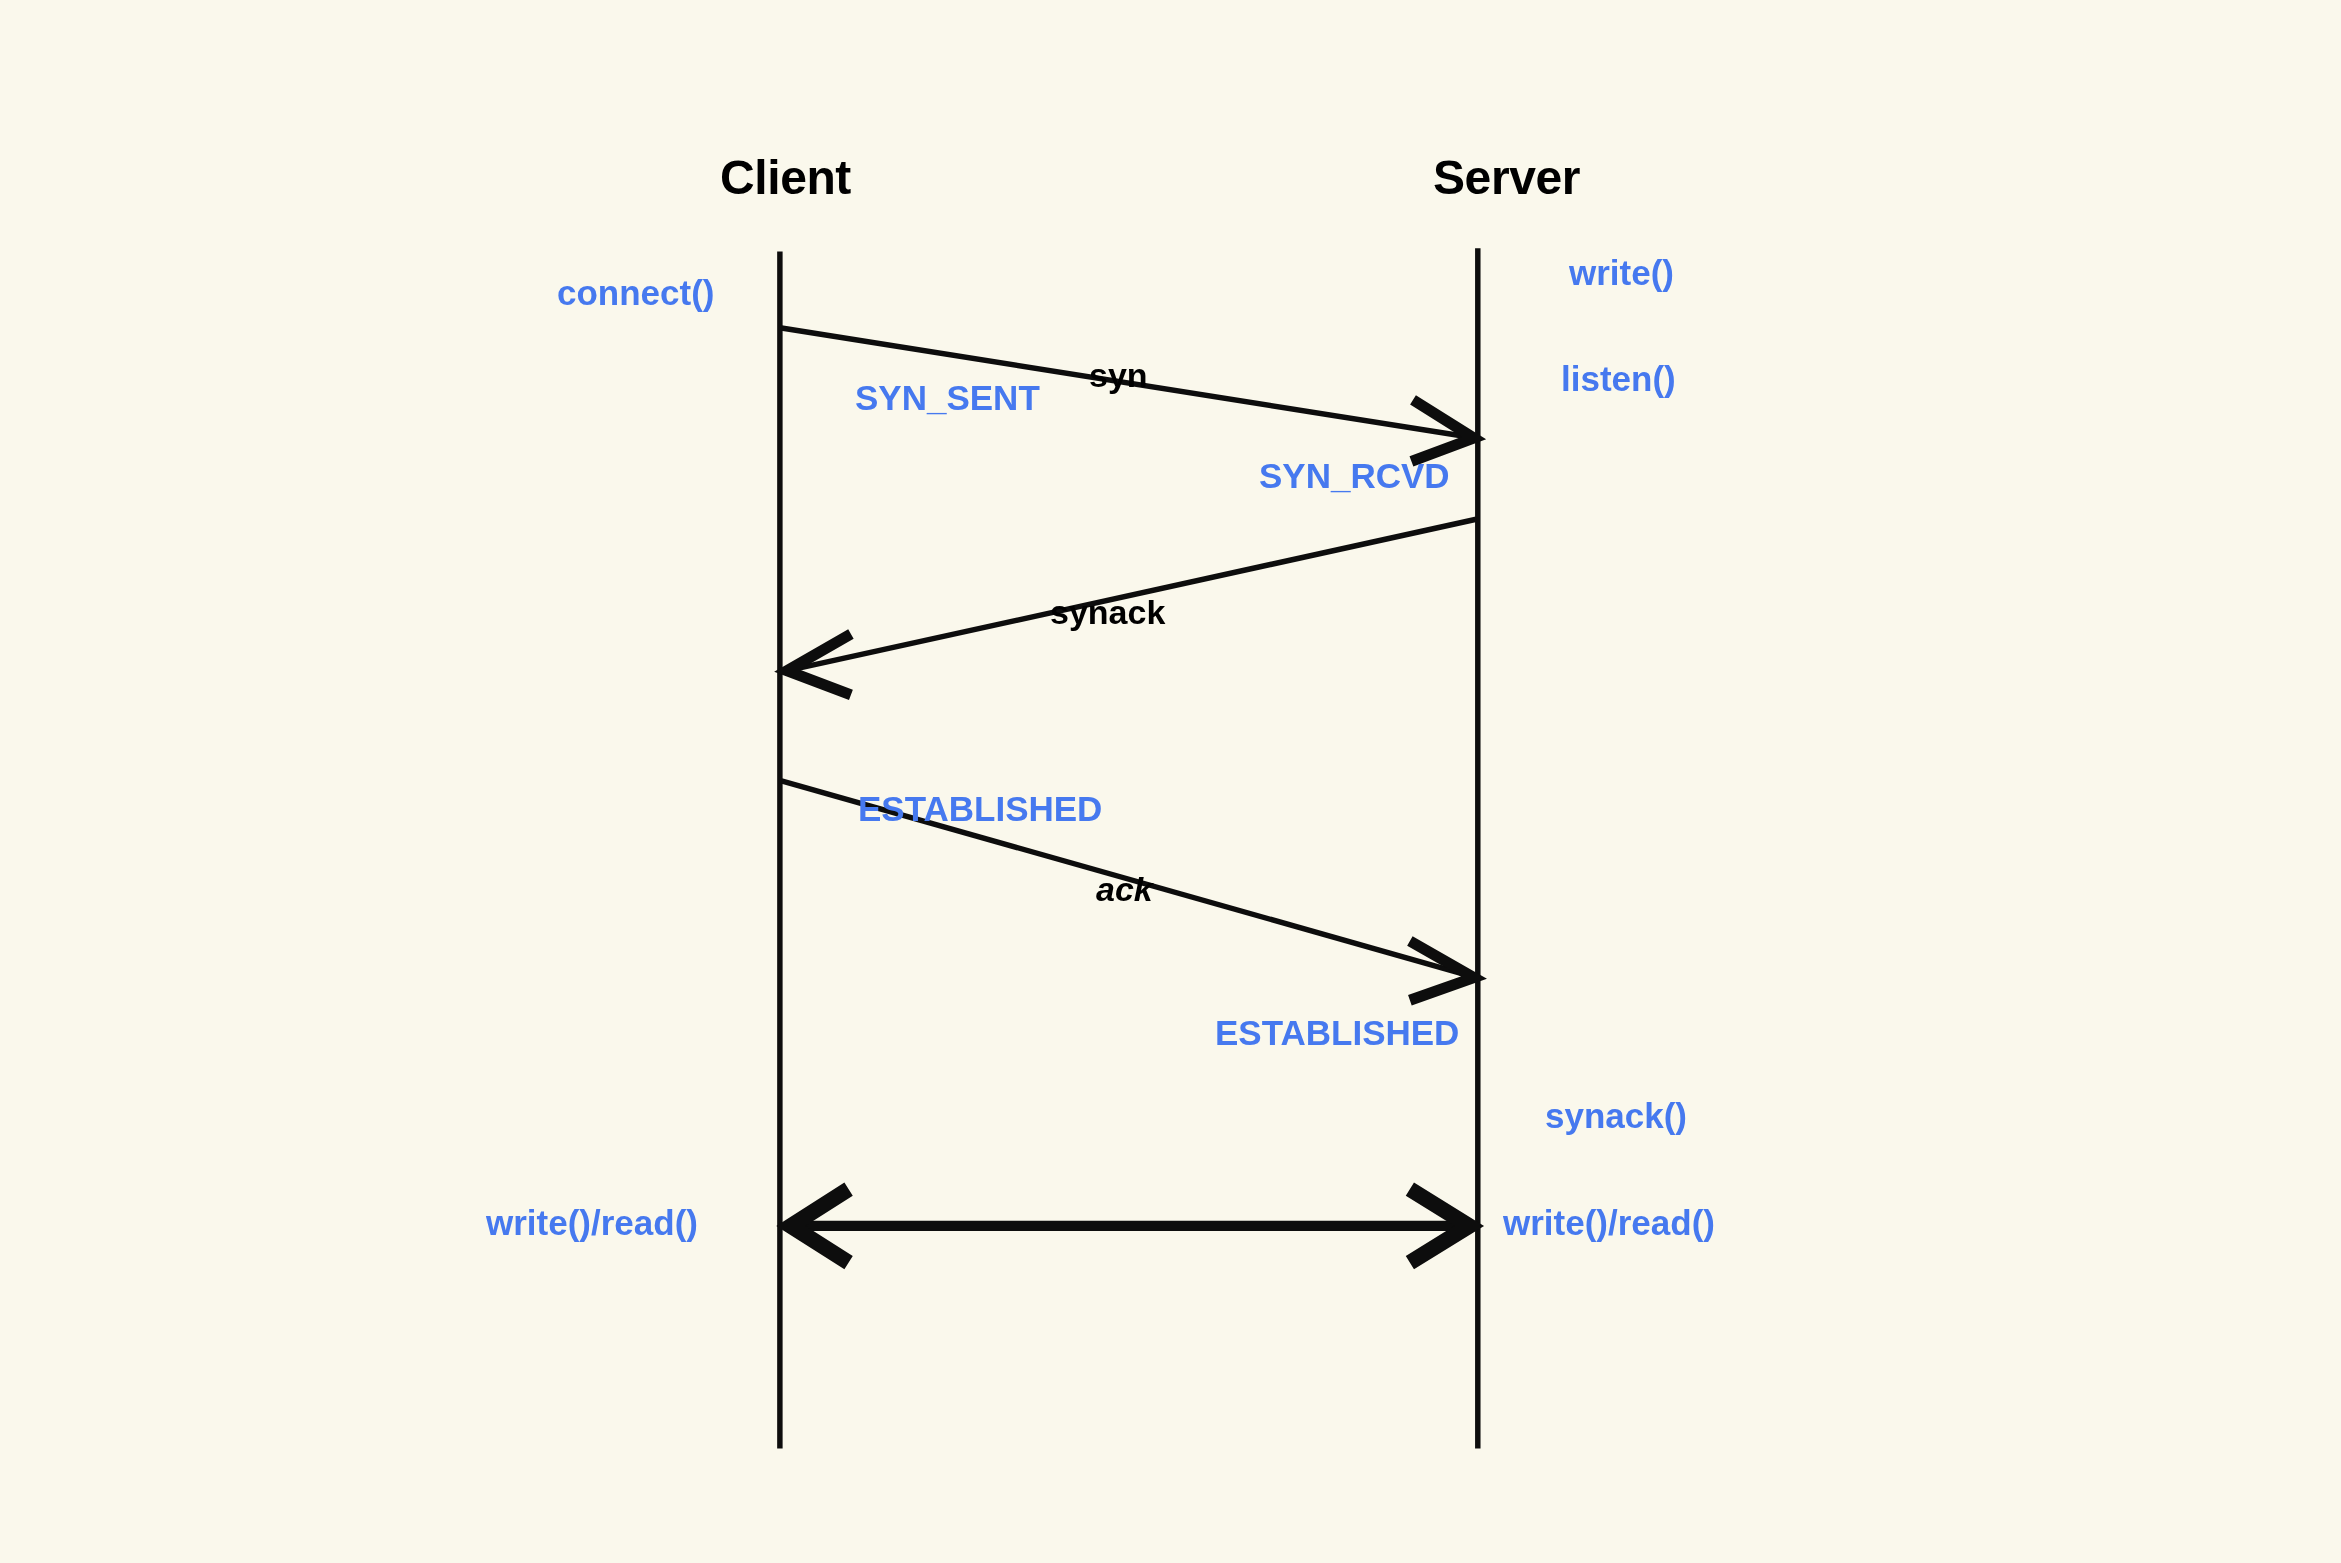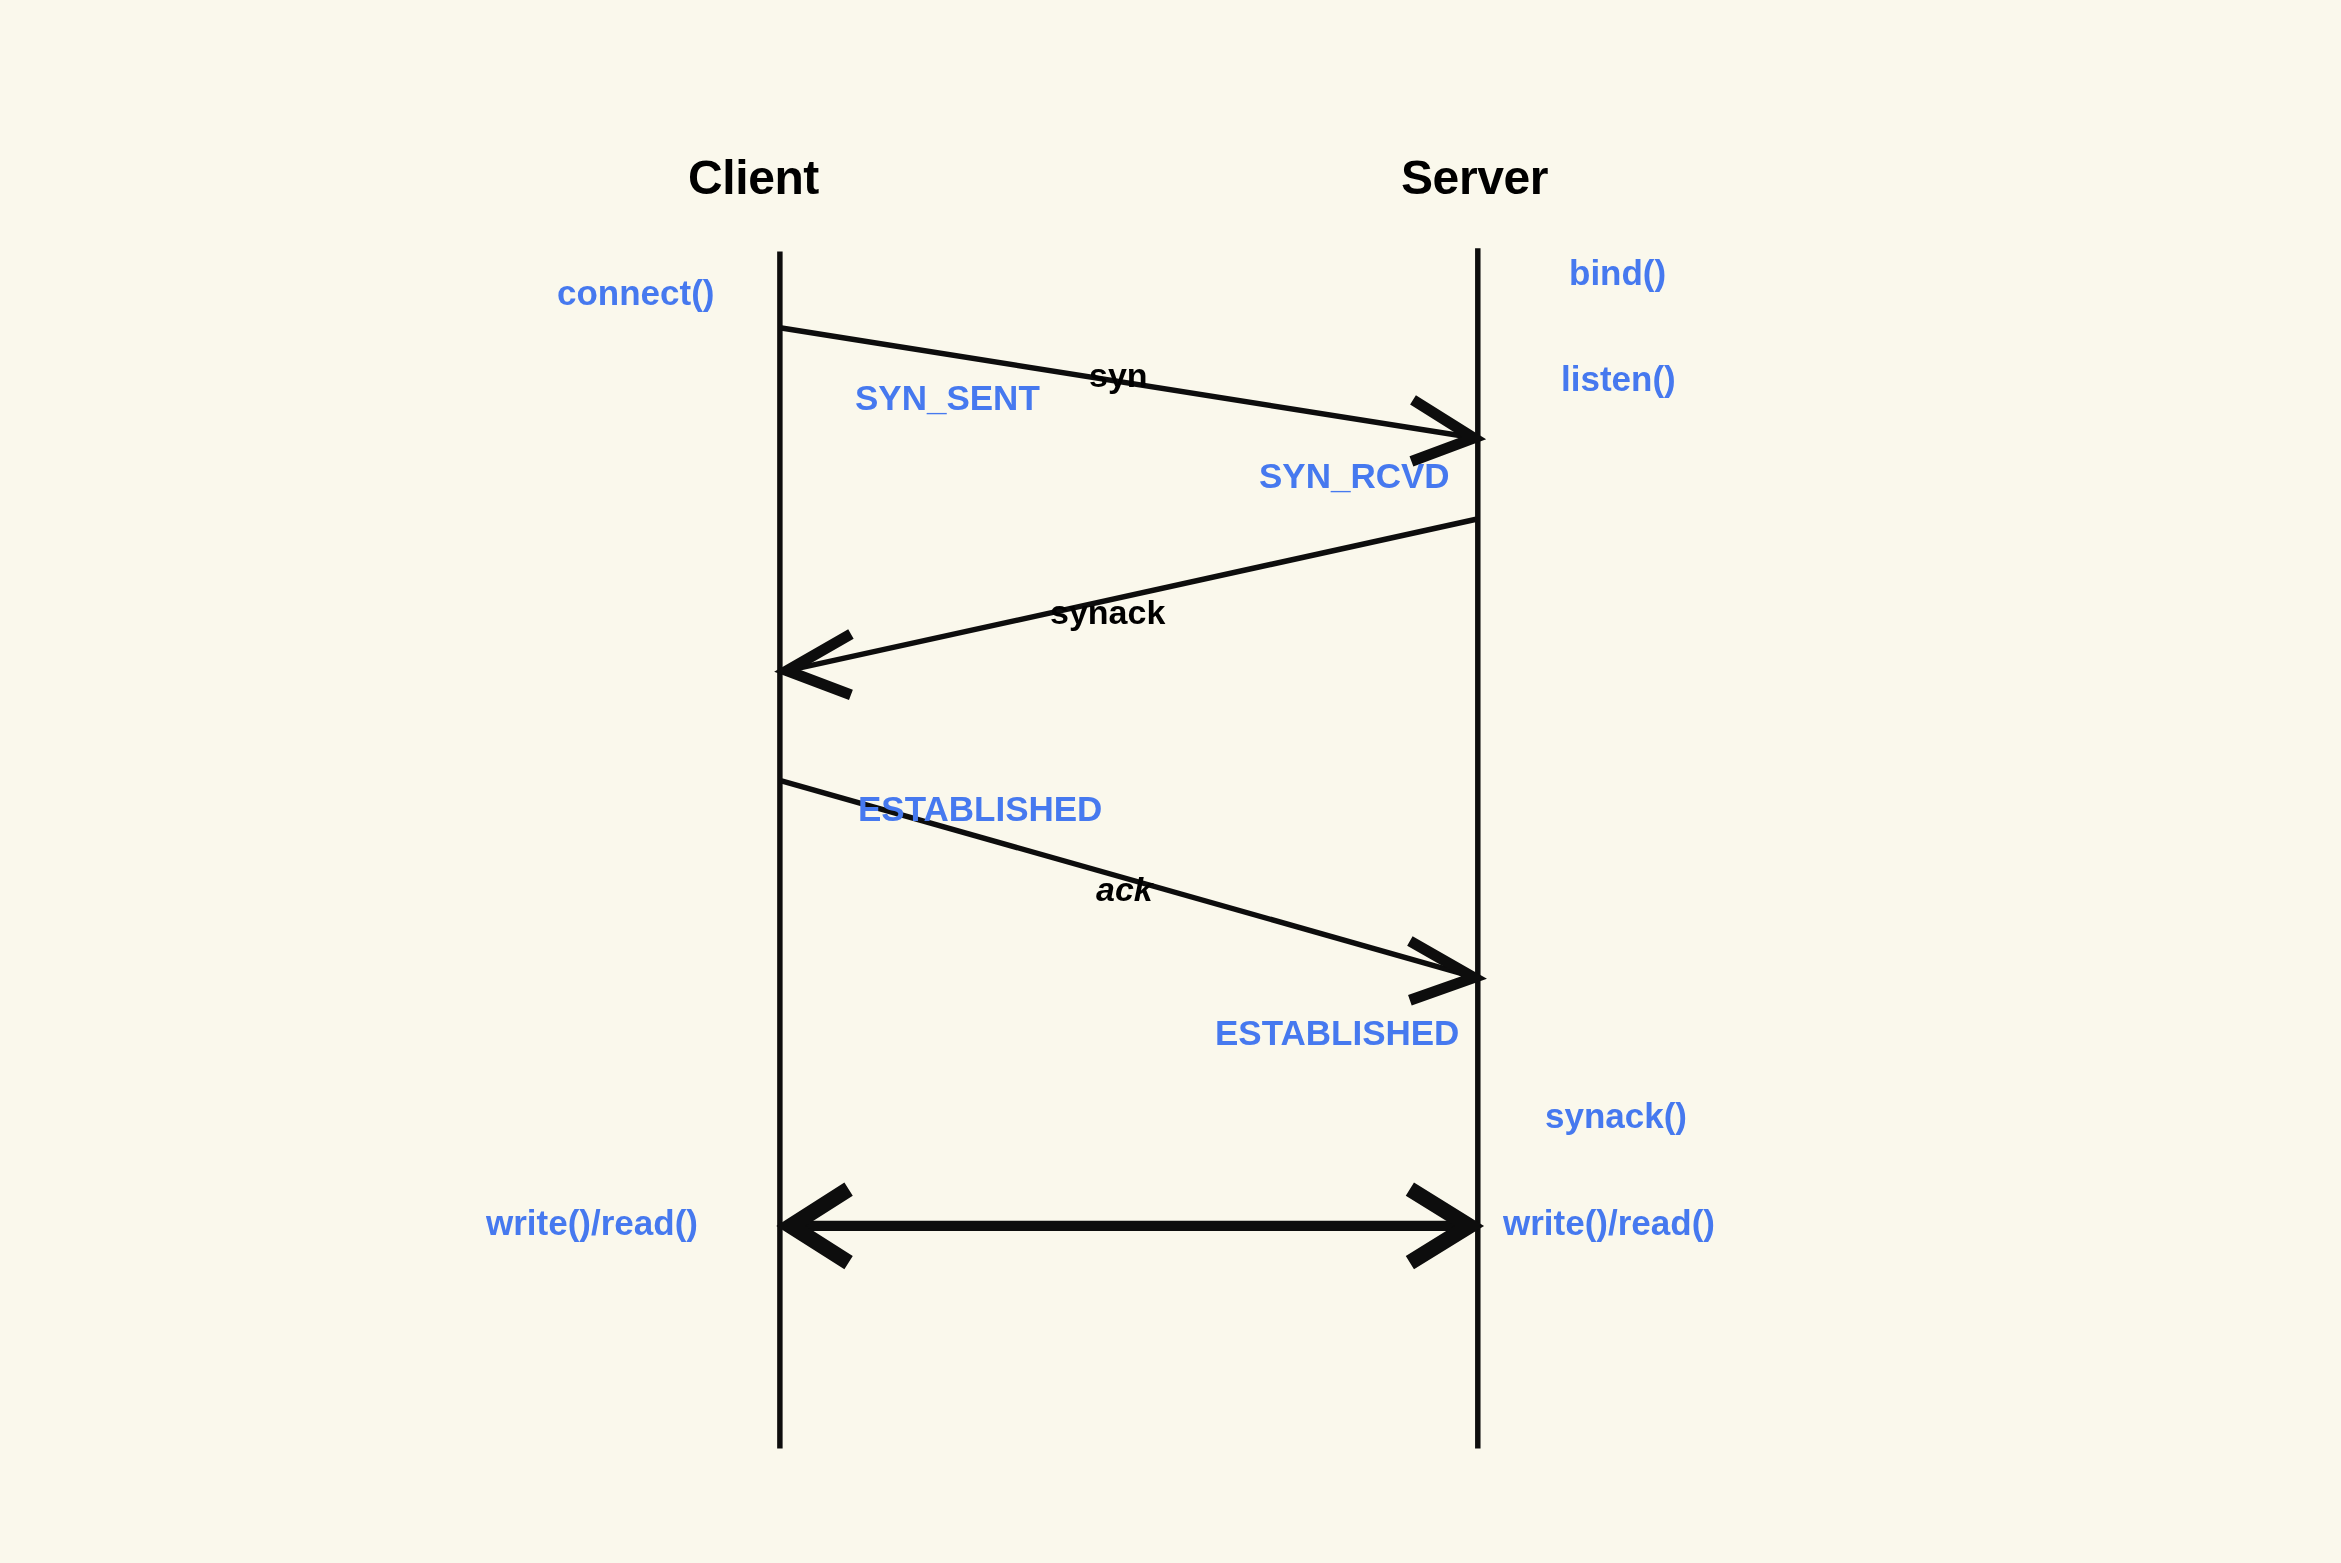--- a/index.html
+++ b/index.html
@@ -61,20 +61,21 @@
     position: absolute;
     white-space: nowrap;
     font-family: "Liberation Sans", sans-serif;
     font-weight: bold;
     line-height: 1;
   }
   .actor-title {
     color: #000000;
     font-size: 48px;
     letter-spacing: -0.4px;
+    margin-left: 32px;
   }
   .api-label {
     color: #4679ef;
     font-size: 35px;
   }
   .state-label {
     color: #4679ef;
     font-size: 35px;
     margin-left: 47px;
   }
@@ -108,21 +109,21 @@
   </svg>
 
   <div class="lbl actor-title" style="left:688px; top:154px;">Client</div>
 
   <div class="lbl actor-title" style="left:1401px; top:154px;">Server</div>
 
   <div class="lbl api-label" style="left:557px; top:275px;">connect()</div>
 
   <div class="lbl api-label" style="left:486px; top:1205px;">write()/read()</div>
 
-  <div class="lbl api-label" style="left:1569px; top:255px;">bind()</div>
+  <div class="lbl api-label" style="left:1569px; top:255px;">write()</div>
 
   <div class="lbl api-label" style="left:1561px; top:361px;">listen()</div>
 
   <div class="lbl api-label" style="left:1545px; top:1098px;">synack()</div>
 
   <div class="lbl api-label" style="left:1503px; top:1205px;">write()/read()</div>
 
   <div class="lbl state-label" style="left:808px; top:380px;">SYN_SENT</div>
 
   <div class="lbl state-label" style="left:811px; top:791px;">ESTABLISHED</div>

